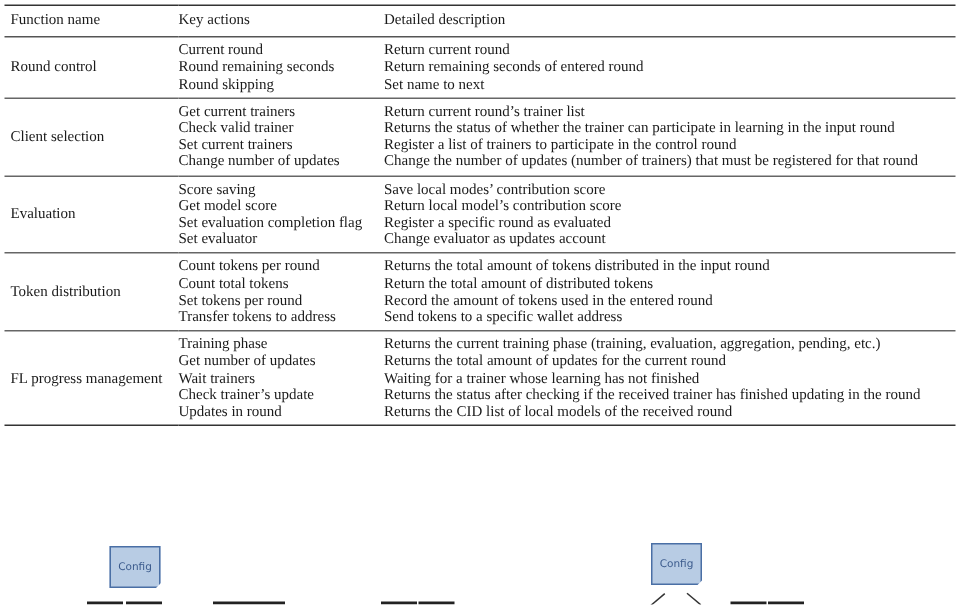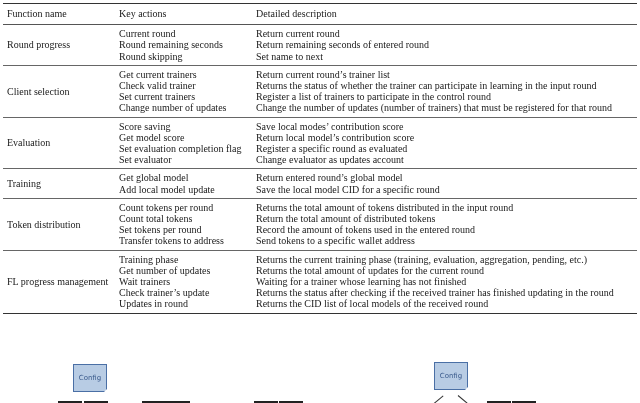--- a/index.html
+++ b/index.html
@@ -40,21 +40,21 @@
   <table>
     <thead>
       <tr>
         <th class="fn">Function name</th>
         <th class="ka">Key actions</th>
         <th>Detailed description</th>
       </tr>
     </thead>
     <tbody id="tbody">
         <tr class="group">
-          <td class="fn">Round progress</td>
+          <td class="fn">Round control</td>
           <td class="ka">
             <span class="line">Current round</span>
             <span class="line">Round remaining seconds</span>
             <span class="line">Round skipping</span>
           </td>
           <td>
             <span class="line">Return current round</span>
             <span class="line">Return remaining seconds of entered round</span>
             <span class="line">Set name to next</span>
           </td>
@@ -80,31 +80,20 @@
             <span class="line">Score saving</span>
             <span class="line">Get model score</span>
             <span class="line">Set evaluation completion flag</span>
             <span class="line">Set evaluator</span>
           </td>
           <td>
             <span class="line">Save local modes’ contribution score</span>
             <span class="line">Return local model’s contribution score</span>
             <span class="line">Register a specific round as evaluated</span>
             <span class="line">Change evaluator as updates account</span>
-          </td>
-        </tr>
-        <tr class="group">
-          <td class="fn">Training</td>
-          <td class="ka">
-            <span class="line">Get global model</span>
-            <span class="line">Add local model update</span>
-          </td>
-          <td>
-            <span class="line">Return entered round’s global model</span>
-            <span class="line">Save the local model CID for a specific round</span>
           </td>
         </tr>
         <tr class="group">
           <td class="fn">Token distribution</td>
           <td class="ka">
             <span class="line">Count tokens per round</span>
             <span class="line">Count total tokens</span>
             <span class="line">Set tokens per round</span>
             <span class="line">Transfer tokens to address</span>
           </td>

